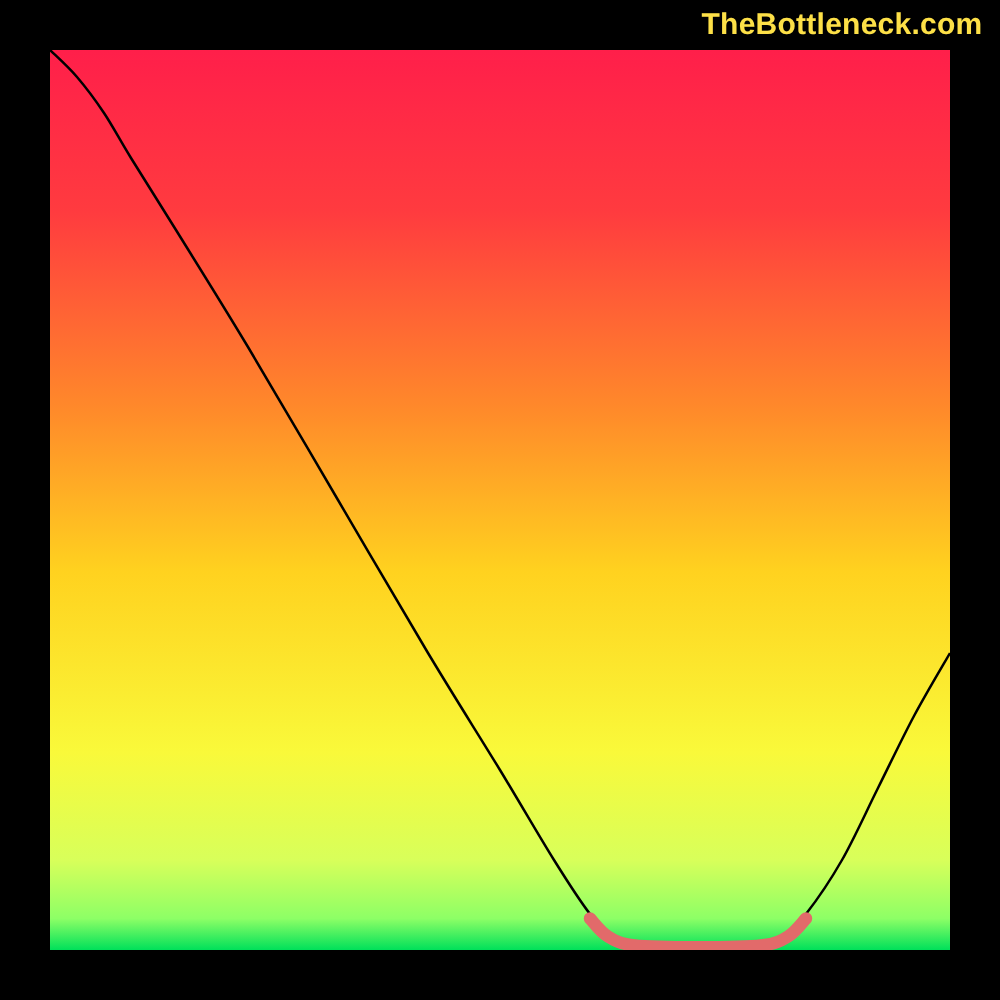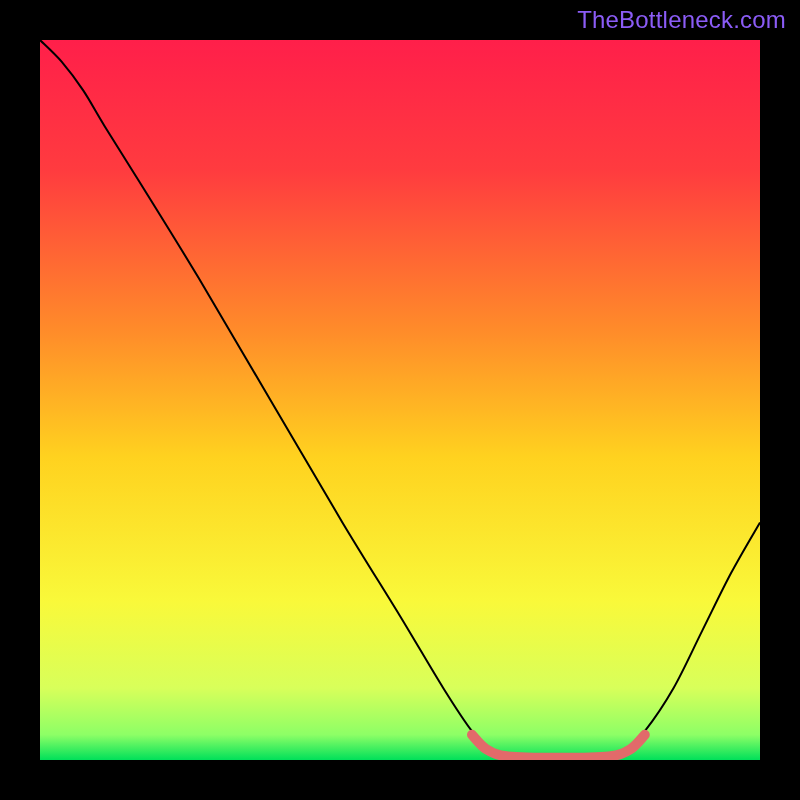--- a/index.html
+++ b/index.html
@@ -14,23 +14,23 @@
   .frame {
     position: relative;
     width: 800px;
     height: 800px;
     background: #000;
   }
   .watermark {
     position: absolute;
     top: 6px;
     right: 14px;
-    color: #8b5cf6;
+    color: #fde047;
     font-size: 24px;
-    font-weight: 400;
+    font-weight: 700;
     letter-spacing: 0.2px;
     font-family: Arial, Helvetica, sans-serif;
   }
   .plot-wrap {
     position: absolute;
     left: 40px;
     top: 40px;
     width: 720px;
     height: 720px;
   }

